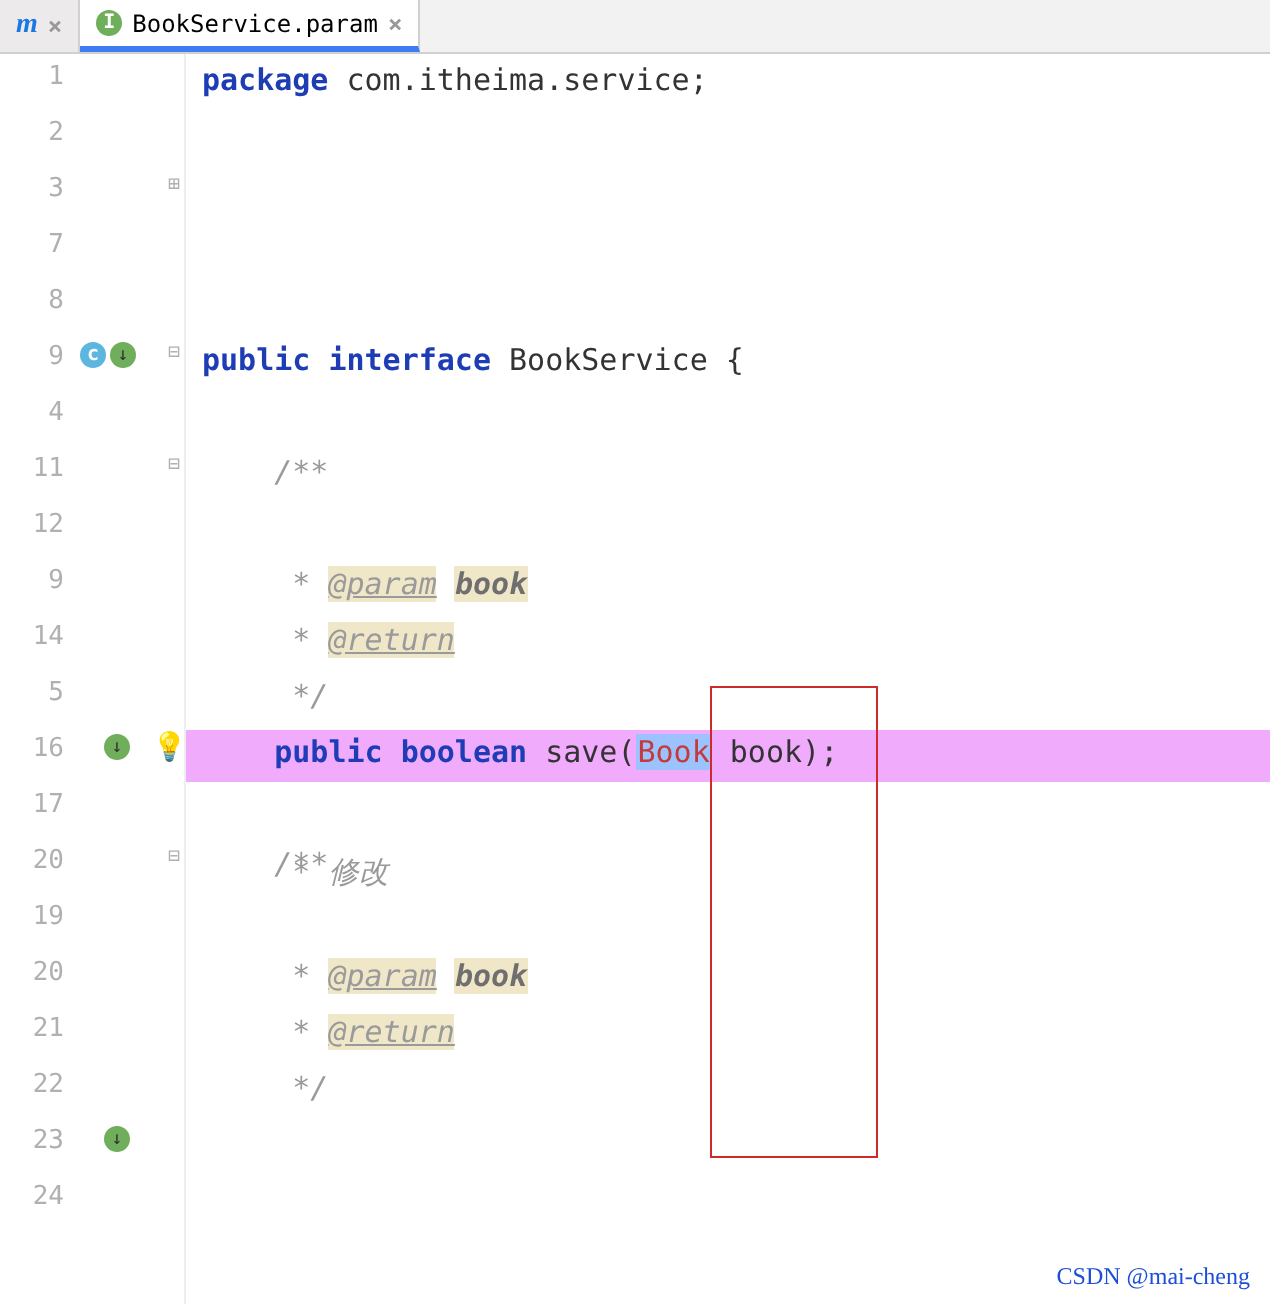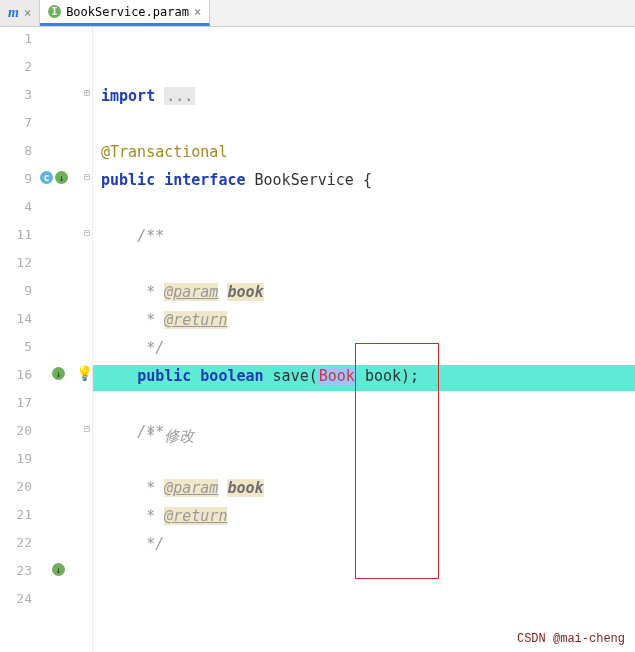--- a/index.html
+++ b/index.html
@@ -14,32 +14,32 @@
   .gutter{width:92px;flex:none;background:#fff;border-right:1px solid #eee;position:relative}
   .ln{position:absolute;left:0;width:32px;text-align:right;color:#b0b0b0;font-size:13px;font-family:Consolas,monospace}
   .gicon{position:absolute;left:40px;display:flex;gap:2px;align-items:center}
   .c-icon{width:13px;height:13px;border-radius:50%;background:#5cb6e0;color:#fff;font-size:10px;display:flex;align-items:center;justify-content:center;font-weight:bold}
   .d-icon{width:13px;height:13px;border-radius:50%;background:#6fae5a;color:#fff;font-size:9px;display:flex;align-items:center;justify-content:center}
   .d-icon::after{content:"↓";color:#333}
   .bulb{position:absolute;color:#d8a038;font-size:14px}
   .fold{position:absolute;right:2px;color:#b0b0b0;font-size:10px;cursor:pointer}
   .code{flex:1;position:relative;font-family:Consolas,"Microsoft YaHei",monospace}
   .row{position:absolute;left:0;right:0;padding-left:8px;white-space:pre}
-  .row.hl{background:#5eead4}
+  .row.hl{background:#f0abfc}
   .kw{color:#1e3db5;font-weight:bold}
   .pkg{color:#333}
   .ann{color:#a58a1f}
   .cmt{color:#9a9a9a;font-style:italic}
   .doctag{color:#9a9a9a;font-style:italic;text-decoration:underline;background:#f0e7c9}
   .docparam{color:#6f6f6f;font-style:italic;font-weight:bold;background:#f0e7c9}
   .err{color:#c43b3b}
   .err.sel{background:#9cc3ff;padding:0 1px}
   .ellip{background:#e8e8e8;color:#888;padding:0 2px}
   .redbox{position:absolute;border:1px solid #cf2a2a;pointer-events:none}
-  .watermark{position:absolute;bottom:6px;right:10px;color:#7f1d1d;font-size:12px;font-family:Liberation Mono, monospace}
+  .watermark{position:absolute;bottom:6px;right:10px;color:#1d4ed8;font-size:12px;font-family:Liberation Serif, serif}
 </style>
 </head>
 <body>
 
 <div class="editor">
 
   <div class="tabs">
     <div class="tab">
       <span class="m-icon">m</span>
       <span class="close">×</span>
@@ -87,22 +87,21 @@
       <div class="ln" style="top:480px">21</div>
       <div class="ln" style="top:508px">22</div>
       <div class="ln" style="top:536px">23</div>
       <div class="gicon" style="top:536px;left:52px">
         <span class="d-icon"></span>
       </div>
       <div class="ln" style="top:564px">24</div>
     </div>
 
     <div class="code">
-      <div class="row" style="top:60px"><span class="kw">import</span> <span class="ellip">...</span></div>
-      <div class="row" style="top:116px"><span class="ann">@Transactional</span></div>
+      <div class="row" style="top:4px"><span class="kw">package</span> <span class="pkg">com.itheima.service</span><span>;</span></div>
       <div class="row" style="top:144px"><span class="kw">public</span> <span class="kw">interface</span> <span>BookService</span> <span>{</span></div>
 
       <div class="row" style="top:200px">    <span class="cmt">/**</span></div>
       <div class="row" style="top:256px">    <span class="cmt"> * </span><span class="doctag">@param</span> <span class="docparam">book</span></div>
       <div class="row" style="top:284px">    <span class="cmt"> * </span><span class="doctag">@return</span></div>
       <div class="row" style="top:312px">    <span class="cmt"> */</span></div>
       <div class="row hl" style="top:338px;height:24px;padding-top:2px">    <span class="kw">public</span> <span class="kw">boolean</span> <span>save</span><span>(</span><span class="err sel">Book</span> <span>book</span><span>)</span><span>;</span></div>
 
       <div class="row" style="top:396px">    <span class="cmt">/**</span></div>
       <div class="row" style="top:400px">    <span class="cmt"> * </span><span class="cmt">修改</span></div>

